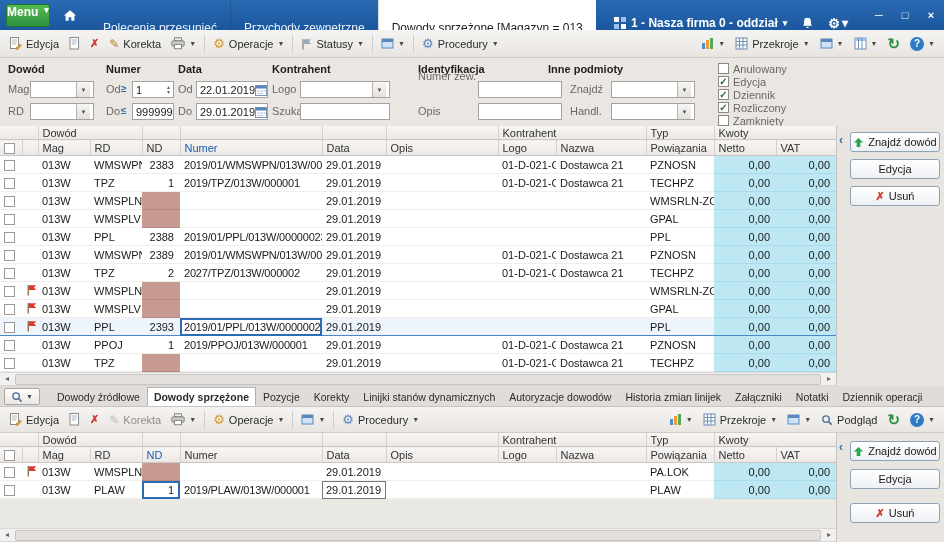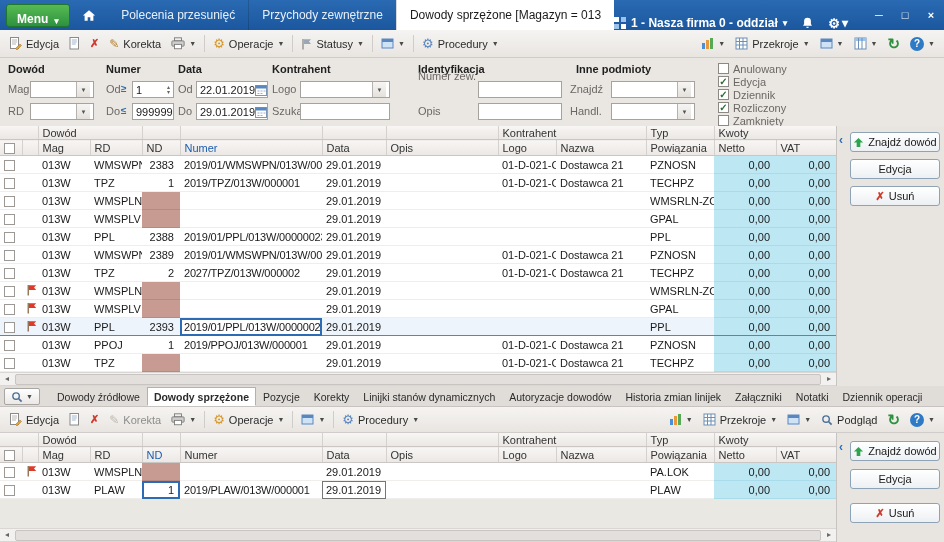--- a/index.html
+++ b/index.html
@@ -2,27 +2,27 @@
 <html><head>
 <meta charset="utf-8">
 <style>
   html,body{margin:0;padding:0;background:#cfd6de;}
   .app{position:relative;width:944px;height:542px;background:#e8e5e2;overflow:hidden;
        font-family:"Liberation Sans",sans-serif;font-size:11px;color:#1a1a1a;}
 
   
   .titlebar{position:absolute;top:0;left:0;width:944px;height:30px;
     background:linear-gradient(#2a6ab2,#1b579e);display:flex;align-items:center;color:#fff;font-size:12px;}
-  .menu-btn{margin:0 8px 0 6px;height:21px;padding:0 10px;border-radius:3px;
+  .menu-btn{margin:0 8px 0 6px;height:21px;padding:0 0;border-radius:3px;
     background:linear-gradient(#56bb52,#2f9140);border:1px solid #20762f;
-    display:flex;align-items:flex-end;gap:6px;font-weight:bold;cursor:default;}
+    display:flex;align-items:flex-start;gap:6px;font-weight:bold;cursor:default;}
   .menu-btn .caret{font-size:9px;}
   .home{width:24px;display:flex;justify-content:center;margin-right:8px;}
   .dtabs{display:flex;height:30px;}
-  .dtab{padding:0 13px;height:30px;display:flex;align-items:center;color:#e7f0fa;white-space:nowrap;}
+  .dtab{padding:13px 13px;height:30px;display:flex;align-items:center;color:#e7f0fa;white-space:nowrap;}
   .dtab + .dtab{border-left:1px solid rgba(0,0,0,.15);}
   .dtab.active{background:#fff;color:#1a1a1a;}
   .tb-right{margin-left:auto;display:flex;align-items:flex-end;gap:14px;font-weight:bold;}
   .company{display:flex;align-items:center;gap:5px;white-space:nowrap;}
   .company .caret{font-size:9px;}
   .tb-ic{display:flex;align-items:center;gap:2px;}
   .gear-w{font-size:13px;line-height:1;}
   .winctl{display:flex;margin-left:4px;}
   .wbtn{width:26px;height:30px;display:flex;align-items:center;justify-content:center;font-size:11px;}
 
@@ -325,21 +325,21 @@
     </div>
     <span class="fsub" style="left:272px;top:47px">Szukaj</span>
     <div class="finput" style="left:300px;top:45px;width:90px"></div>
 
     <span class="flabel" style="left:418px;top:5px">Identyfikacja</span>
     <span class="fsub" style="left:418px;top:12px">Numer zew.</span>
     <div class="finput" style="left:478px;top:23px;width:84px"></div>
     <span class="fsub" style="left:418px;top:47px">Opis</span>
     <div class="finput" style="left:478px;top:45px;width:84px"></div>
 
-    <span class="flabel" style="left:576px;top:5px">Inne podmioty</span>
+    <span class="flabel" style="left:548px;top:5px">Inne podmioty</span>
     <span class="fsub" style="left:570px;top:25px">Znajdź</span>
     <div class="fselect" style="left:611px;top:23px;width:84px">
       <span class="val"></span>
         <span class="dd">▼</span>
     </div>
     <span class="fsub" style="left:570px;top:47px">Handl.</span>
     <div class="fselect" style="left:611px;top:45px;width:84px">
       <span class="val"></span>
         <span class="dd">▼</span>
     </div>

